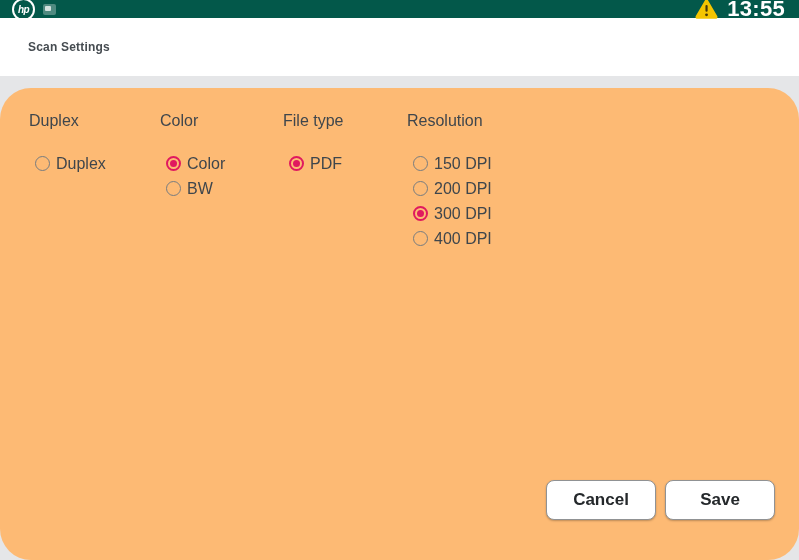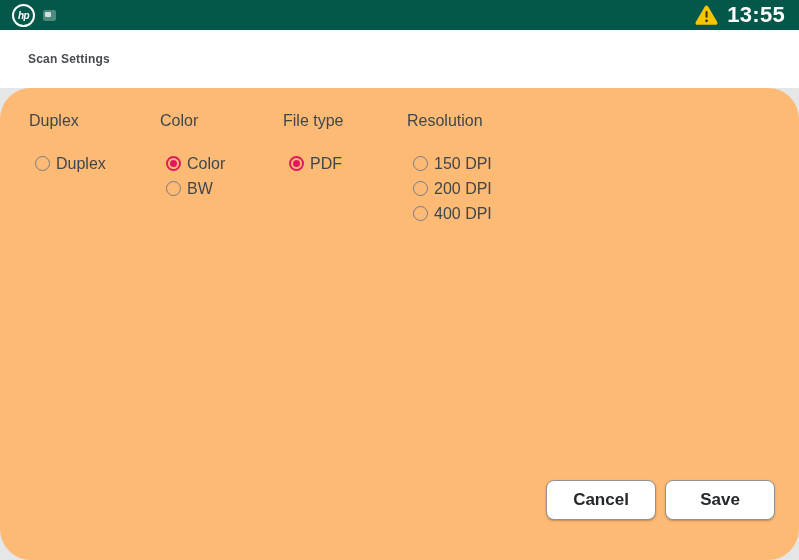--- a/index.html
+++ b/index.html
@@ -7,21 +7,21 @@
   body {
     font-family: "Liberation Sans", sans-serif;
     width: 799px; height: 560px;
     overflow: hidden;
     background: #E5E6E8;
     position: relative;
   }
 
   
   .topbar {
-    height: 30px;
+    height: 18px;
     background: #03584A;
     display: flex;
     align-items: center;
     padding: 0 14px 0 12px;
   }
   .hp-logo {
     width: 23px; height: 23px;
     border: 2.5px solid #FFFFFF;
     border-radius: 50%;
     display: flex; align-items: center; justify-content: center;
@@ -199,20 +199,24 @@
         <div class="group-label">Resolution</div>
         <div class="option">
           <span class="radio"></span>
           <span class="option-label">150 DPI</span>
         </div>
         <div class="option">
           <span class="radio"></span>
           <span class="option-label">200 DPI</span>
         </div>
         <div class="option">
+          <span class="radio selected"></span>
+          <span class="option-label">300 DPI</span>
+        </div>
+        <div class="option">
           <span class="radio"></span>
           <span class="option-label">400 DPI</span>
         </div>
       </div>
     </div>
 </div>
 
 <div class="footer-buttons">
   <button class="btn">Cancel</button>
   <button class="btn">Save</button>

